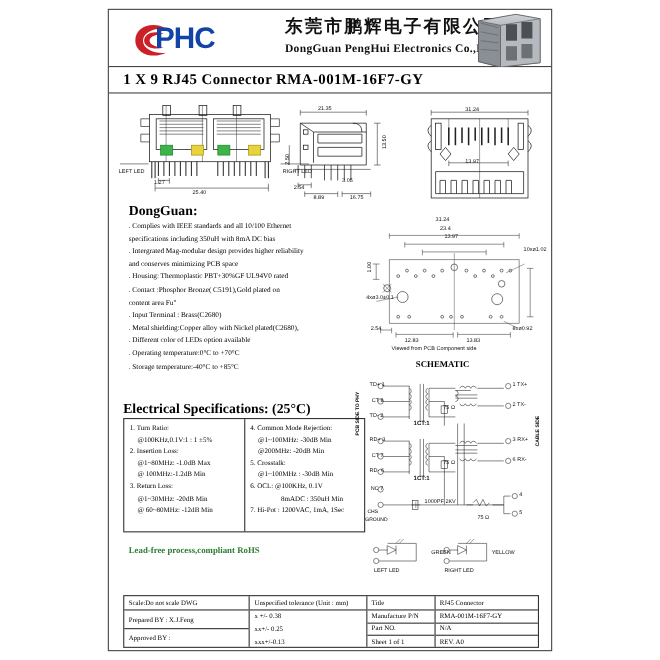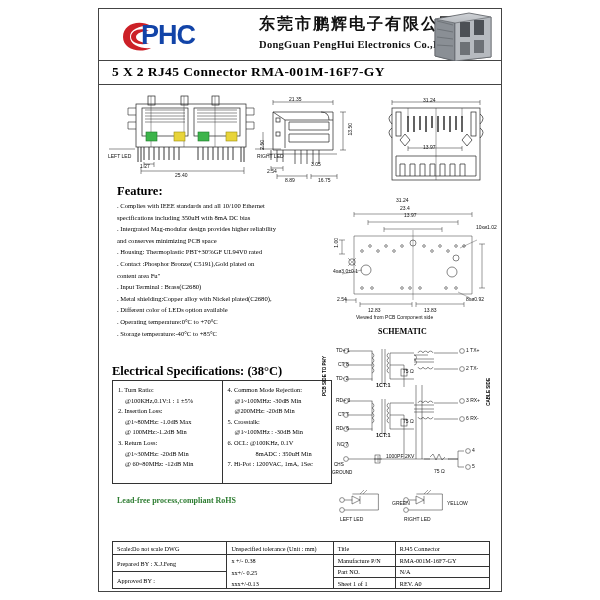--- a/index.html
+++ b/index.html
@@ -109,21 +109,21 @@
       <rect x="45" y="9" width="10" height="15" fill="#4c5055"></rect>
       <rect x="31" y="31" width="10" height="13" fill="#6d7176"></rect>
       <rect x="45" y="29" width="10" height="13" fill="#6d7176"></rect>
       <path d="M8 10 L24 14" stroke="#5d6166" stroke-width=".6"></path>
       <path d="M8 18 L24 21" stroke="#5d6166" stroke-width=".6"></path>
       <path d="M8 26 L24 28" stroke="#5d6166" stroke-width=".6"></path>
       <path d="M8 34 L24 35" stroke="#5d6166" stroke-width=".6"></path>
     </svg>
   </div>
 
-  <div class="ttl">5 X 2 RJ45 Connector  RMA-001M-16F7-GY</div>
+  <div class="ttl">1 X 9 RJ45 Connector  RMA-001M-16F7-GY</div>
   <div class="hr1"></div>
 
   <svg class="dwg" style="left:108px;top:92px;" width="175" height="95" viewBox="0 0 175 95">
     <g stroke="#222" fill="none" stroke-width=".7">
       <rect x="28" y="12" width="110" height="43"></rect>
       <rect x="34" y="16" width="46" height="28"></rect>
       <rect x="86" y="16" width="46" height="28"></rect>
       <g stroke-width=".5">
         <path d="M37 18 h40 M37 21 h40 M37 24 h40 M37 27 h40 M37 30 h40"></path>
         <path d="M89 18 h40 M89 21 h40 M89 24 h40 M89 27 h40 M89 30 h40"></path>
@@ -222,21 +222,21 @@
         <path d="M14 6 v5"></path>
         <path d="M102 6 v5"></path>
       <path d="M30 54 h54"></path>
         <path d="M30 52 v5"></path>
         <path d="M84 52 v5"></path>
     </g>
   </svg>
   <div class="lbl" style="left:423px;top:97px;">31.24</div>
   <div class="lbl" style="left:423px;top:144px;">13.97</div>
 
-  <div class="sec-h" style="left:117px;top:184px;">Feature:</div>
+  <div class="sec-h" style="left:117px;top:184px;">DongGuan:</div>
   <div class="feat">
     <ul>
       <li>. Complies with IEEE standards and all 10/100 Ethernet</li>
       <li>  specifications including 350uH with 8mA DC bias</li>
       <li>. Intergrated Mag-modular design provides higher reliability</li>
       <li>  and conserves minimizing PCB space</li>
       <li>. Housing: Thermoplastic PBT+30%GF UL94V0 rated</li>
       <li>. Contact :Phosphor Bronze( C5191),Gold plated on</li>
       <li>   content area Fu"</li>
       <li>. Input Terminal : Brass(C2680)</li>
@@ -296,21 +296,21 @@
   <div class="lbl" style="left:404px;top:212px;">13.97</div>
   <div class="lbl" style="left:333px;top:268px;">4xø3.0±0.1</div>
   <div class="lbl" style="left:476px;top:224px;">10xø1.02</div>
   <div class="lbl" style="left:466px;top:296px;">8xø0.92</div>
   <div class="lbl" style="left:337px;top:296px;">2.54</div>
   <div class="vlbl" style="left:333px;top:238px;">1.00</div>
   <div class="lbl" style="left:368px;top:307px;">12.83</div>
   <div class="lbl" style="left:424px;top:307px;">13.83</div>
   <div class="lbl" style="left:356px;top:314px;">Viewed from PCB Component side</div>
 
-  <div class="sec-h" style="left:112px;top:364px;">Electrical Specifications: (38°C)</div>
+  <div class="sec-h" style="left:112px;top:364px;">Electrical Specifications: (25°C)</div>
   <div class="espec">
     <div class="col">
       <p>1. Turn Ratio:</p>
       <p class="ind">@100KHz,0.1V:1 : 1 ±5%</p>
       <p>2. Insertion Loss:</p>
       <p class="ind">@1~80MHz: -1.0dB Max</p>
       <p class="ind">@ 100MHz:-1.2dB Min</p>
       <p>3. Return Loss:</p>
       <p class="ind">@1~30MHz:  -20dB Min</p>
       <p class="ind">@ 60~80MHz: -12dB Min</p>

